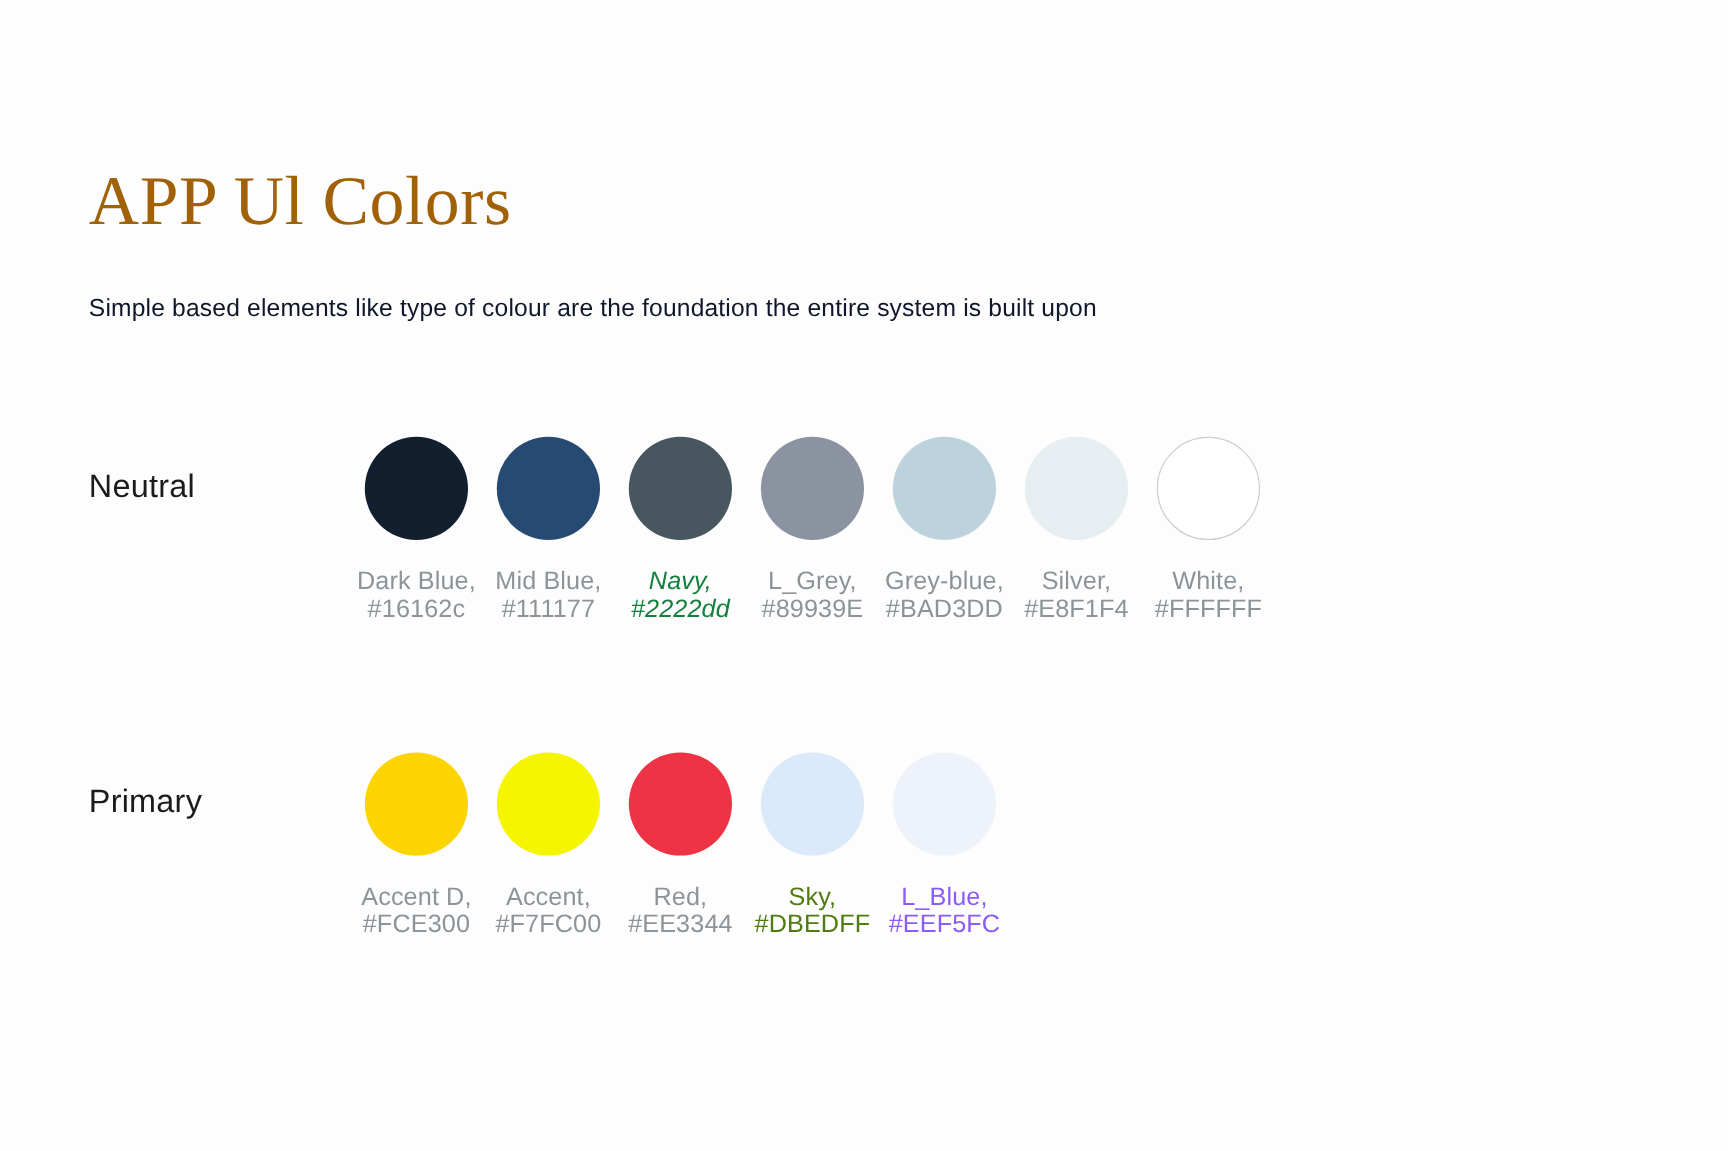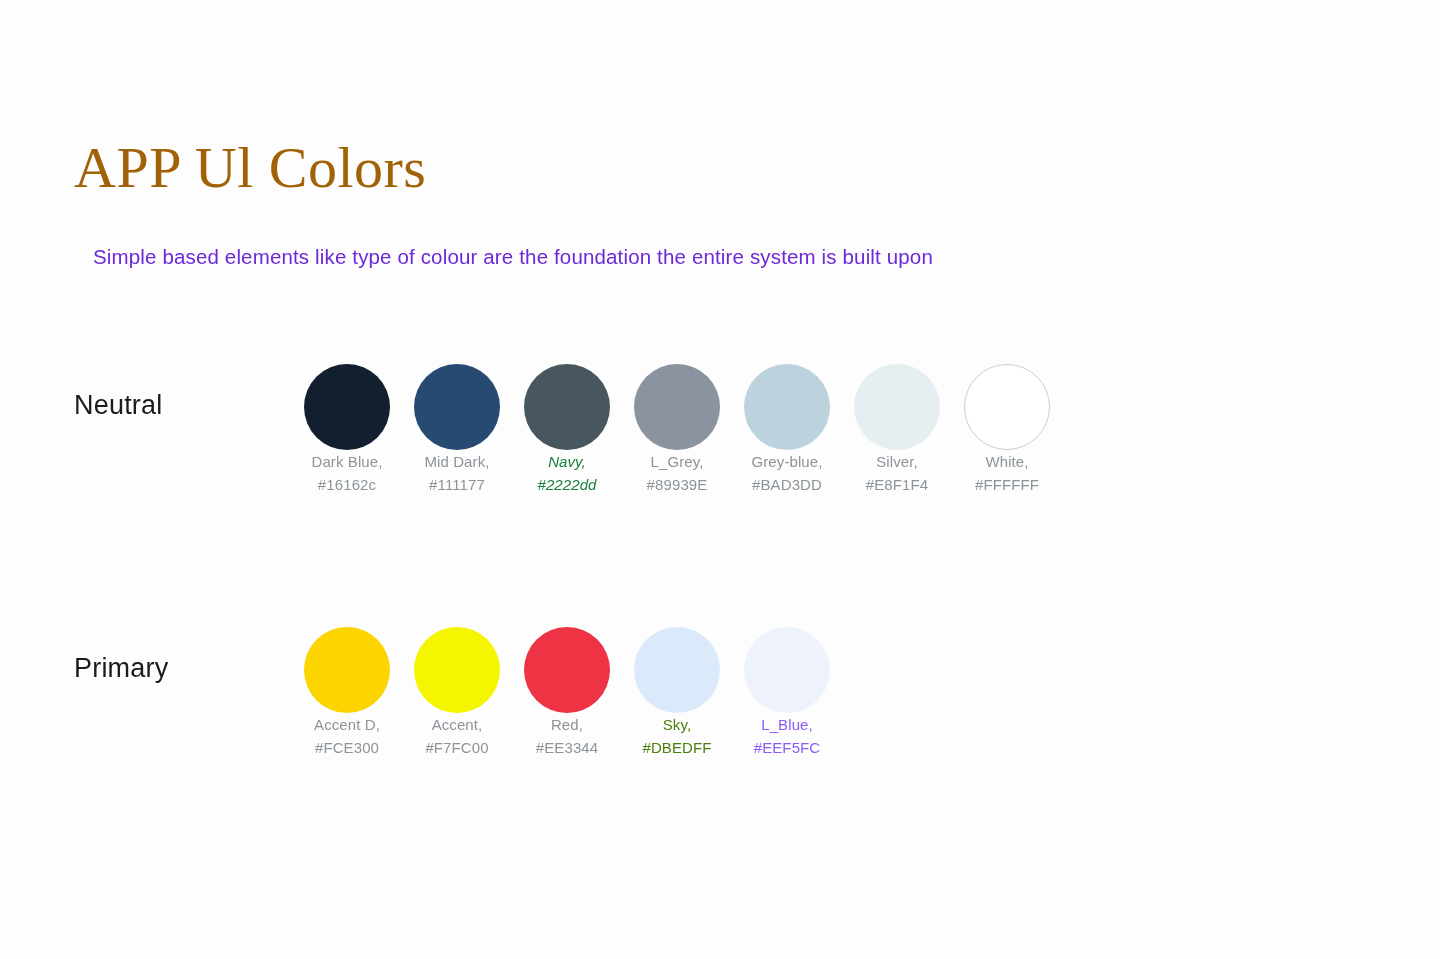--- a/index.html
+++ b/index.html
@@ -91,58 +91,59 @@
 
   .swatch-dot {
     width: 86px;
     height: 86px;
     border-radius: 50%;
     box-sizing: border-box;
     flex: none;
   }
 
   .swatch-caption {
+    margin-top: 23px;
     text-align: center;
     font-family: "Liberation Sans", sans-serif;
-    font-size: 15px;
+    font-size: 21px;
     line-height: 23px;
     color: #8d9499;
     letter-spacing: 0.1px;
     white-space: nowrap;
   }
   .swatch-caption .hex {
     display: block;
   }
 </style>
 </head>
 <body style="background: rgb(253, 253, 253);">
 
 <div class="page">
 
   <div class="header">
     <h1 class="page-title" style="color: #a16207;">APP Ul Colors</h1>
-    <p class="page-subtitle" style="color: #6d28d9; margin-left: 19px;">Simple based elements like type of colour are the foundation the entire system is built upon</p>
+    <p class="page-subtitle" style="color: #0f172a;">Simple based elements like type of colour are the foundation the entire system is built upon</p>
   </div>
 
   <div class="row row-neutral">
     <div class="row-label">Neutral</div>
     <div class="swatches">
 
       <div class="swatch-cell">
         <div class="swatch-dot" style="background: rgb(18, 31, 46); border: none;"></div>
         <div class="swatch-caption" style="color: rgb(141, 148, 153);">
           <span>Dark Blue,</span>
           <span class="hex">#16162c</span>
         </div>
       </div>
 
       <div class="swatch-cell">
         <div class="swatch-dot" style="background: rgb(39, 74, 115); border: none;"></div>
         <div class="swatch-caption" style="color: rgb(141, 148, 153);">
-          <span>Mid Dark,</span>
+          <span>Mid Blue,</span>
           <span class="hex">#111177</span>
         </div>
       </div>
 
       <div class="swatch-cell">
         <div class="swatch-dot" style="background: rgb(71, 86, 95); border: none;"></div>
         <div class="swatch-caption" style="color: #15803d; font-style: italic;">
           <span>Navy,</span>
           <span class="hex">#2222dd</span>
         </div>

